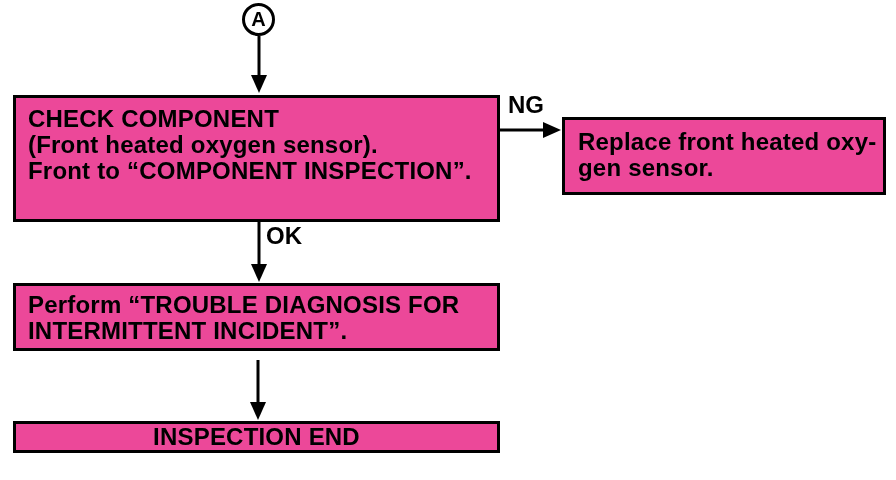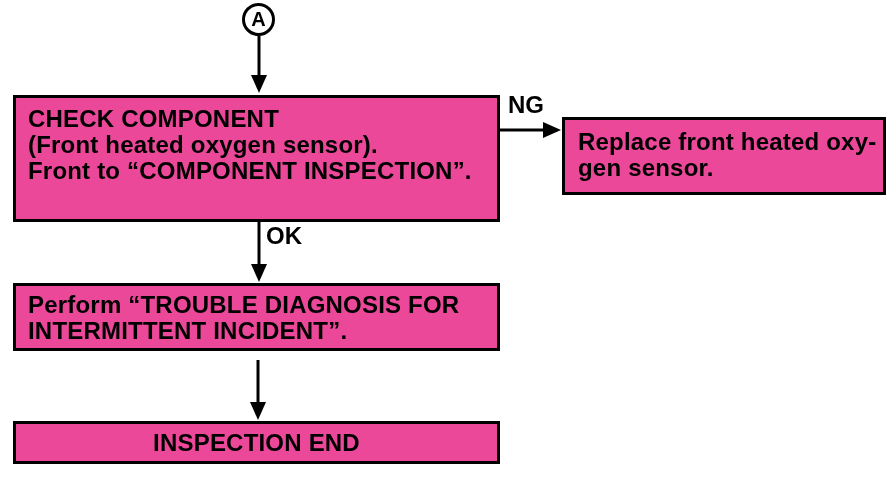--- a/index.html
+++ b/index.html
@@ -42,21 +42,21 @@
   #node-replace-sensor {
     left: 562px; top: 92px; width: 324px; height: 78px;
     padding: 9px 13px;
     margin-top: 25px;
   }
   #node-perform-diagnosis {
     left: 13px; top: 283px; width: 487px; height: 68px;
     padding: 6px 12px;
   }
   #node-inspection-end {
-    left: 13px; top: 421px; width: 487px; height: 43px;
+    left: 13px; top: 421px; width: 487px; height: 32px;
     display: flex; align-items: center; justify-content: center;
   }
   .connector-circle {
     position: absolute;
     left: 242px; top: 3px;
     width: 33px; height: 33px;
     box-sizing: border-box;
     border: 3px solid #000000;
     border-radius: 50%;
     background: #ffffff;

